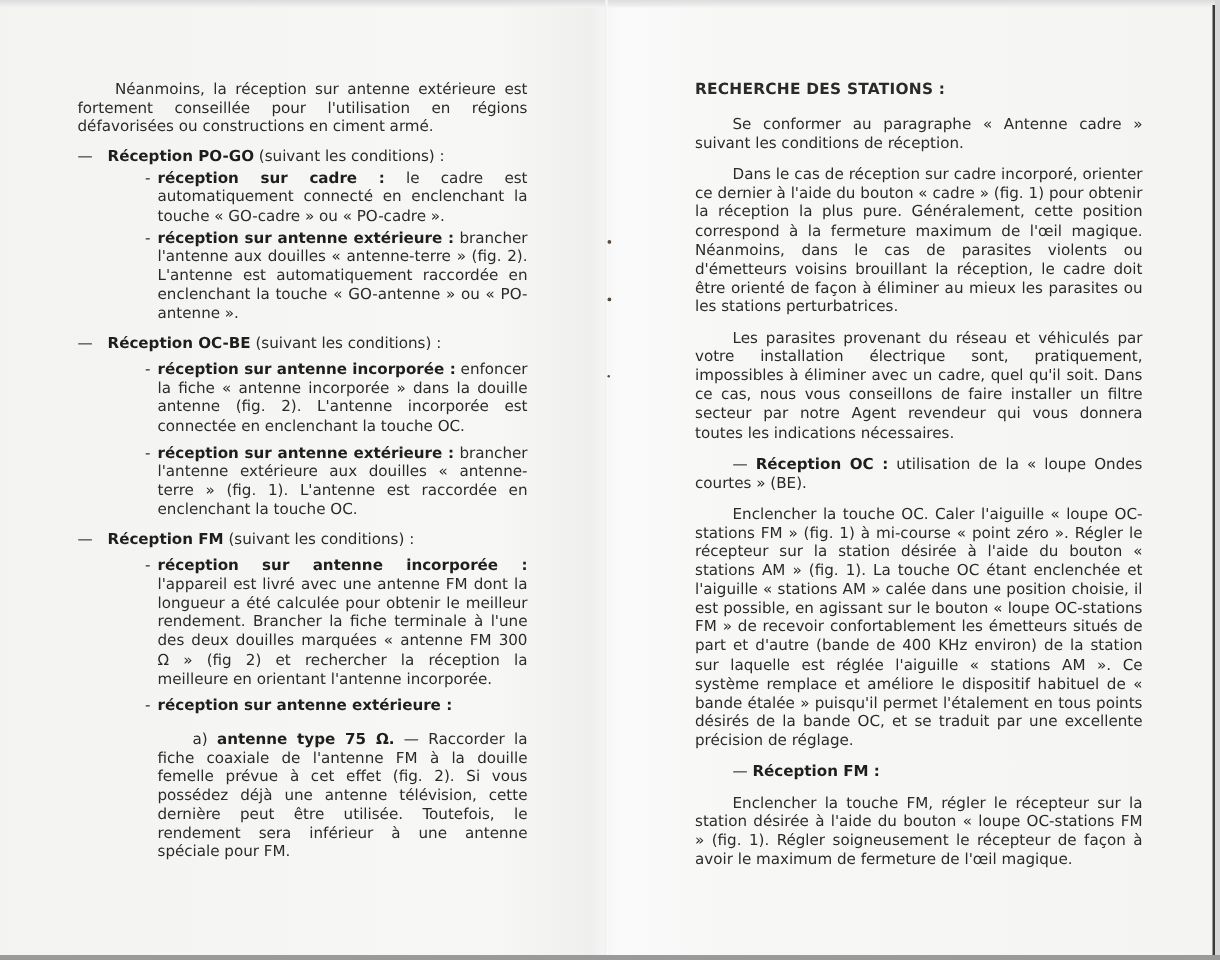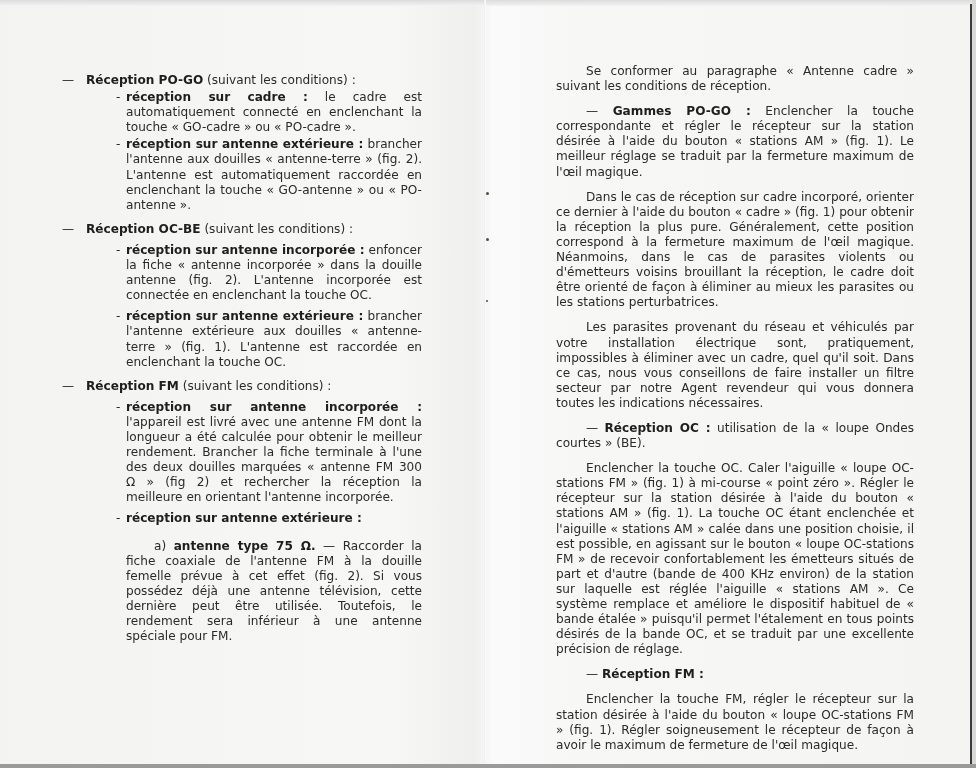--- a/index.html
+++ b/index.html
@@ -47,20 +47,21 @@
   <div class="top-edge"></div>
   <div class="fold"></div>
   <div class="right-outer"></div>
   <div class="right-edge"></div>
   <div class="bottom-edge"></div>
   <div class="speck" style="left:486px; top:192px;"></div>
   <div class="speck" style="left:486px; top:238px;"></div>
   <div class="speck" style="left:486px; top:300px; width:2px;height:2px;"></div>
 
   <div class="page left-page">
+    <p class="indent">Néanmoins, la réception sur antenne extérieure est fortement conseillée pour l'utilisation en régions défavorisées ou constructions en ciment armé.</p>
 
     <div class="heading-line dash-head">
       <span class="dash">—</span>
       <span><b>Réception PO-GO</b><span> (suivant les conditions) :</span></span>
     </div>
     <div class="sub">
       <span class="bullet">-</span>
       <span class="txt"><b>réception sur cadre :</b><span> le cadre est automatiquement connecté en enclenchant la touche « GO-cadre » ou « PO-cadre ».</span></span>
     </div>
     <div class="sub">
@@ -91,22 +92,22 @@
     </div>
     <div class="sub" style="margin-top:6px">
       <span class="bullet">-</span>
       <span class="txt"><b>réception sur antenne extérieure :</b><span></span></span>
     </div>
     <p class="subsub" style="margin-top:12px"><span>a) </span><b>antenne type 75 Ω.</b><span> — Raccorder la fiche coaxiale de l'antenne FM à la douille femelle prévue à cet effet (fig. 2). Si vous possédez déjà une antenne télévision, cette dernière peut être utilisée. Toutefois, le rendement sera inférieur à une antenne spéciale pour FM.</span></p>
 
   </div>
 
   <div class="page right-page">
+    <div class="rp-title">RECHERCHE DES STATIONS :</div>
     <p class="indent rp-para">Se conformer au paragraphe « Antenne cadre » suivant les conditions de réception.</p>
-    <p class="indent rp-para"><span>— </span><b>Gammes PO-GO :</b><span> Enclencher la touche correspondante et régler le récepteur sur la station désirée à l'aide du bouton « stations AM » (fig. 1). Le meilleur réglage se traduit par la fermeture maximum de l'œil magique.</span></p>
     <p class="indent rp-para">Dans le cas de réception sur cadre incorporé, orienter ce dernier à l'aide du bouton « cadre » (fig. 1) pour obtenir la réception la plus pure. Généralement, cette position correspond à la fermeture maximum de l'œil magique. Néanmoins, dans le cas de parasites violents ou d'émetteurs voisins brouillant la réception, le cadre doit être orienté de façon à éliminer au mieux les parasites ou les stations perturbatrices.</p>
     <p class="indent rp-para">Les parasites provenant du réseau et véhiculés par votre installation électrique sont, pratiquement, impossibles à éliminer avec un cadre, quel qu'il soit. Dans ce cas, nous vous conseillons de faire installer un filtre secteur par notre Agent revendeur qui vous donnera toutes les indications nécessaires.</p>
     <p class="indent rp-para"><span>— </span><b>Réception OC :</b><span> utilisation de la « loupe Ondes courtes » (BE).</span></p>
     <p class="indent rp-para">Enclencher la touche OC. Caler l'aiguille « loupe OC-stations FM » (fig. 1) à mi-course « point zéro ». Régler le récepteur sur la station désirée à l'aide du bouton « stations AM » (fig. 1). La touche OC étant enclenchée et l'aiguille « stations AM » calée dans une position choisie, il est possible, en agissant sur le bouton « loupe OC-stations FM » de recevoir confortablement les émetteurs situés de part et d'autre (bande de 400 KHz environ) de la station sur laquelle est réglée l'aiguille « stations AM ». Ce système remplace et améliore le dispositif habituel de « bande étalée » puisqu'il permet l'étalement en tous points désirés de la bande OC, et se traduit par une excellente précision de réglage.</p>
     <p class="indent rp-para big-gap"><span>— </span><b>Réception FM :</b></p>
     <p class="indent rp-para">Enclencher la touche FM, régler le récepteur sur la station désirée à l'aide du bouton « loupe OC-stations FM » (fig. 1). Régler soigneusement le récepteur de façon à avoir le maximum de fermeture de l'œil magique.</p>
   </div>
 </div>
 
 </body></html>

